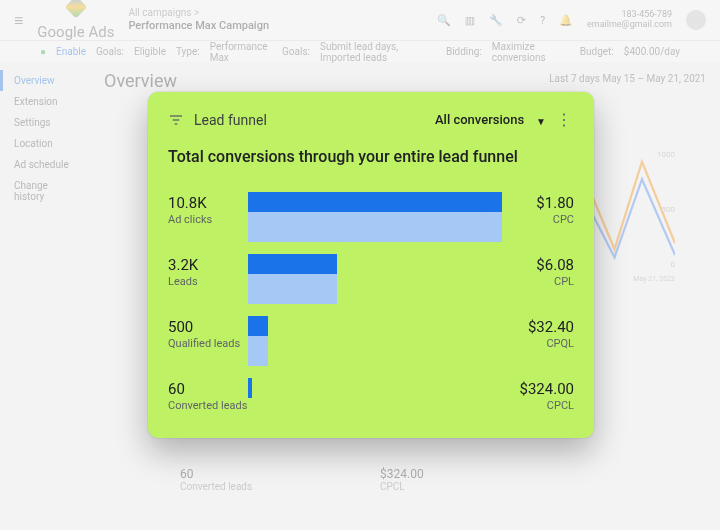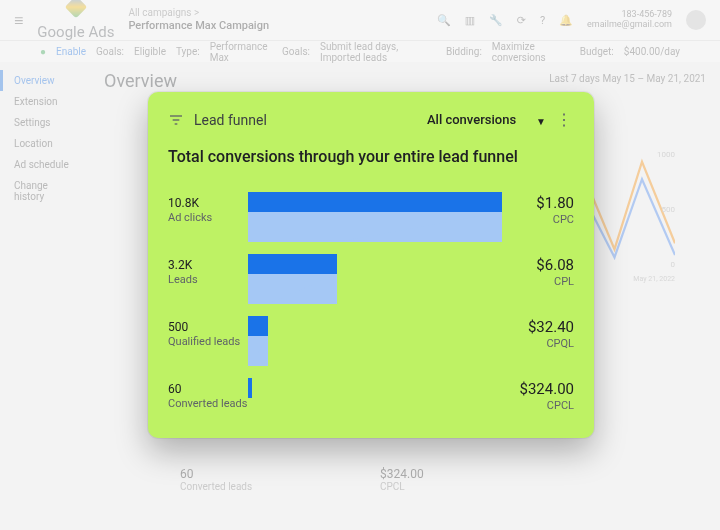--- a/index.html
+++ b/index.html
@@ -66,31 +66,31 @@
     background:#bef264;
     border-radius:10px;
     box-shadow:0 14px 32px rgba(0,0,0,0.28), 0 0 0 1px rgba(0,0,0,0.05);
     padding:18px 20px 12px 20px;
     margin-left:16px;
   }
   .card-header{display:flex;align-items:center;gap:10px;margin-bottom:18px;}
   .filter-icon{width:16px;height:16px;color:#5f6368;}
   .card-header h3{font-size:14px;font-weight:400;color:#3c4043;}
   .hdr-right{margin-left:auto;display:flex;align-items:center;gap:8px;}
-  .dd{font-size:13px;font-weight:500;color:#202124;display:flex;align-items:flex-end;gap:20px;cursor:pointer;}
+  .dd{font-size:13px;font-weight:500;color:#202124;display:flex;align-items:flex-end;gap:12px;cursor:pointer;}
   .dd .caret{font-size:10px;}
   .more{width:20px;text-align:center;color:#5f6368;font-size:16px;cursor:pointer;}
 
   .card-title{font-size:16px;font-weight:500;color:#202124;margin-bottom:14px;}
 
   .rows{}
   .row{display:flex;align-items:center;height:60px;position:relative;}
   .row + .row{margin-top:2px;}
   .left{width:80px;flex:0 0 80px;}
-  .left .val{font-size:12px;color:#202124;}
+  .left .val{font-size:15px;color:#202124;}
   .left .lbl{font-size:11px;color:#5f6368;margin-top:1px;}
   .mid{flex:1;position:relative;height:100%;}
   .bar{position:absolute;top:12px;height:20px;background:#1a73e8;left:0;}
   .right{width:72px;flex:0 0 72px;text-align:right;}
   .right .val{font-size:15px;color:#202124;}
   .right .lbl{font-size:11px;color:#5f6368;margin-top:1px;}
 
   
   .conn{position:absolute;left:0;top:32px;height:30px;background:#a5c8f5;}
 </style>

